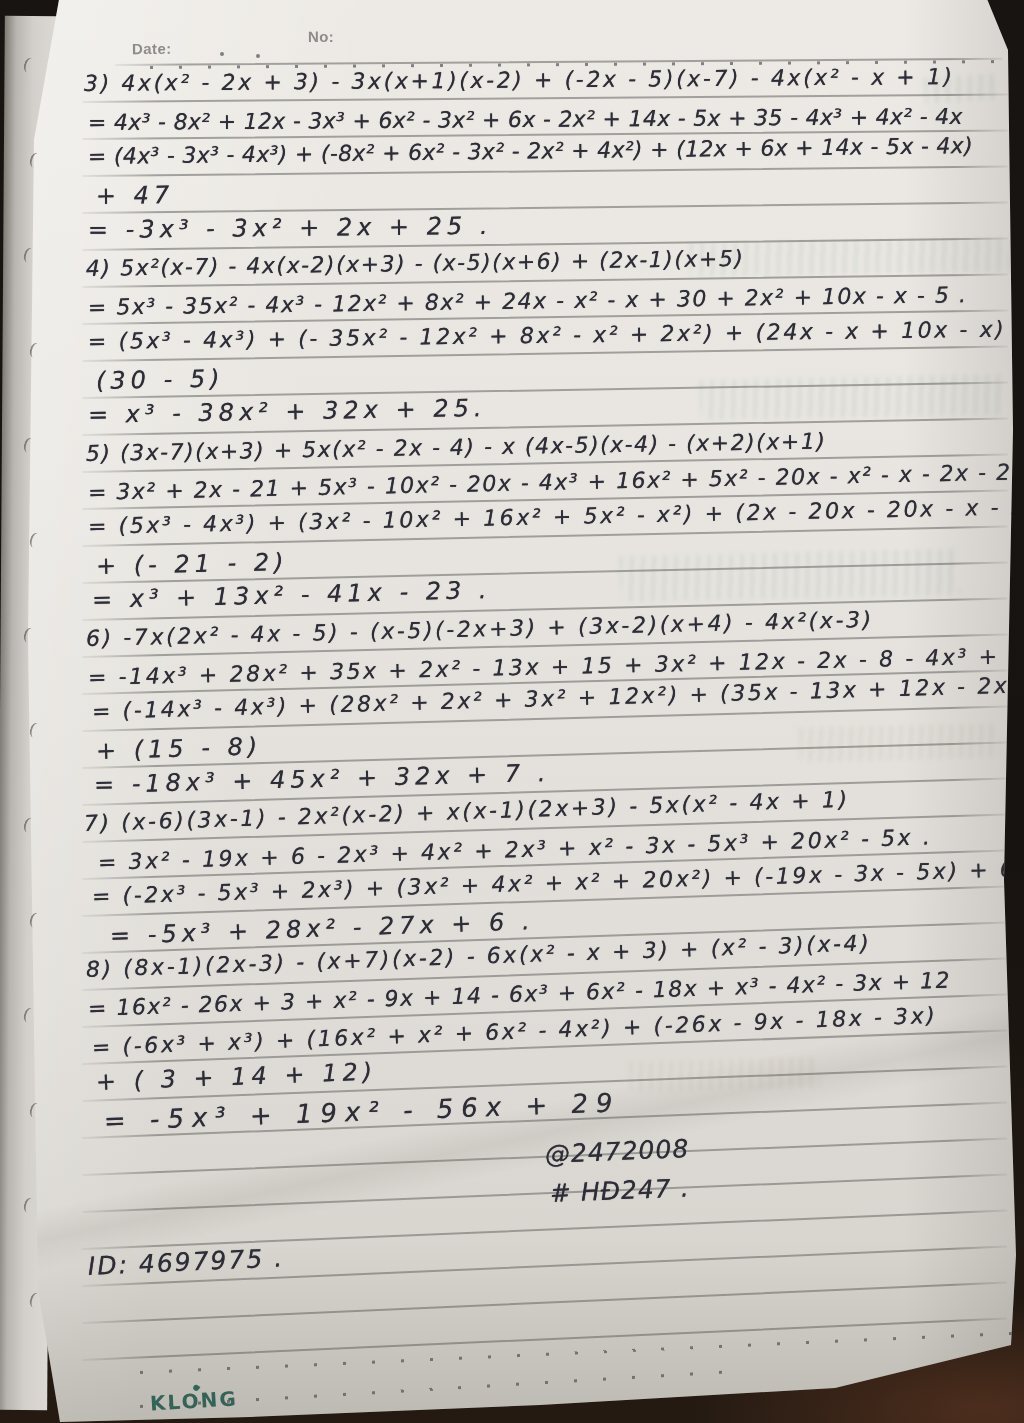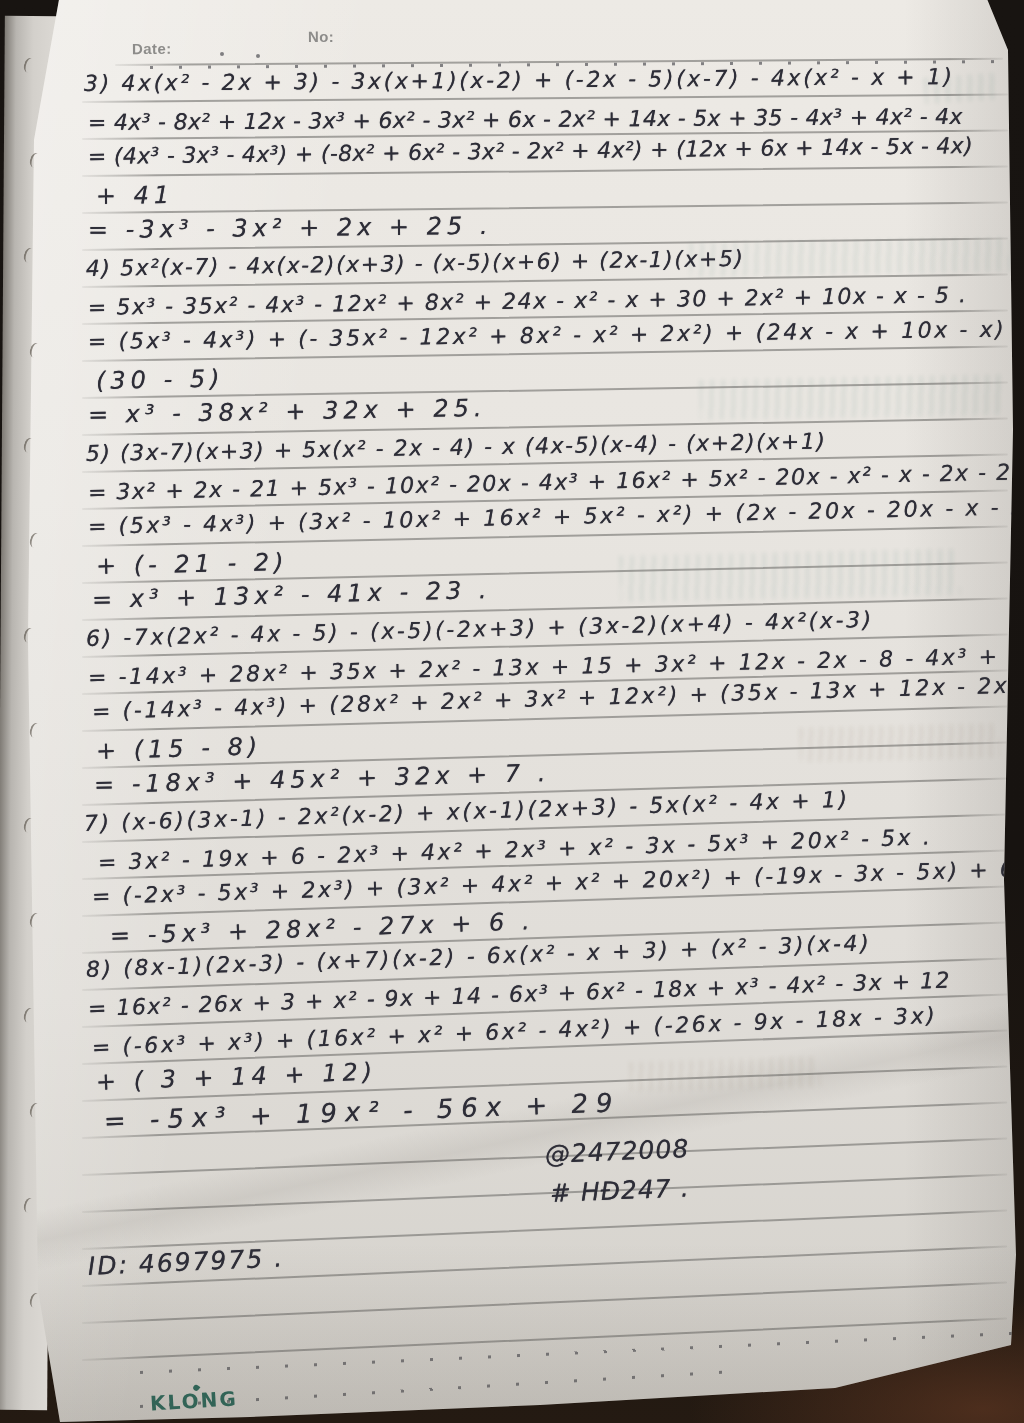--- a/index.html
+++ b/index.html
@@ -116,21 +116,21 @@
 
     <div class="hdr-label" style="left:132px;top:40px">Date:</div>
     <div class="hdr-label" style="left:308px;top:28px">No:</div>
     <div class="hdr-dot" style="left:220px;top:52px"></div>
     <div class="hdr-dot" style="left:256px;top:54px"></div>
 
     <div id="lines">
         <div class="hw t2" style="left: 84px; top: 67px; transform: rotate(-0.462deg);">3) 4x(x² - 2x + 3) - 3x(x+1)(x-2) + (-2x - 5)(x-7) - 4x(x² - x + 1)</div>
         <div class="hw t0" style="left: 88px; top: 106px; transform: rotate(-0.404deg);">= 4x³ - 8x² + 12x - 3x³ + 6x² - 3x² + 6x - 2x² + 14x - 5x + 35 - 4x³ + 4x² - 4x</div>
         <div class="hw t0" style="left: 88px; top: 140px; transform: rotate(-0.706deg);">= (4x³ - 3x³ - 4x³) + (-8x² + 6x² - 3x² - 2x² + 4x²) + (12x + 6x + 14x - 5x - 4x)</div>
-        <div class="hw wide" style="left: 96px; top: 179px; transform: rotate(-0.648deg);">+ 41</div>
+        <div class="hw wide" style="left: 96px; top: 179px; transform: rotate(-0.648deg);">+ 47</div>
         <div class="hw wide" style="left: 88px; top: 213px; transform: rotate(-0.59deg);">= -3x³ - 3x² + 2x + 25 .</div>
         <div class="hw t1" style="left: 86px; top: 252px; transform: rotate(-0.892deg);">4) 5x²(x-7) - 4x(x-2)(x+3) - (x-5)(x+6) + (2x-1)(x+5)</div>
         <div class="hw t1" style="left: 88px; top: 291px; transform: rotate(-0.834deg);">= 5x³ - 35x² - 4x³ - 12x² + 8x² + 24x - x² - x + 30 + 2x² + 10x - x - 5 .</div>
         <div class="hw t2" style="left: 88px; top: 325px; transform: rotate(-0.776deg);">= (5x³ - 4x³) + (- 35x² - 12x² + 8x² - x² + 2x²) + (24x - x + 10x - x) +</div>
         <div class="hw wide" style="left: 96px; top: 364px; transform: rotate(-1.078deg);">(30 - 5)</div>
         <div class="hw wide" style="left: 88px; top: 398px; transform: rotate(-1.02deg);">= x³ - 38x² + 32x + 25.</div>
         <div class="hw t1" style="left: 86px; top: 437px; transform: rotate(-0.962deg);">5) (3x-7)(x+3) + 5x(x² - 2x - 4) - x (4x-5)(x-4) - (x+2)(x+1)</div>
         <div class="hw t1" style="left: 88px; top: 476px; transform: rotate(-1.264deg);">= 3x² + 2x - 21 + 5x³ - 10x² - 20x - 4x³ + 16x² + 5x² - 20x - x² - x - 2x - 2</div>
         <div class="hw t2" style="left: 88px; top: 510px; transform: rotate(-1.206deg);">= (5x³ - 4x³) + (3x² - 10x² + 16x² + 5x² - x²) + (2x - 20x - 20x - x - 2x)</div>
         <div class="hw wide" style="left: 96px; top: 549px; transform: rotate(-1.148deg);">+ (- 21 - 2)</div>

